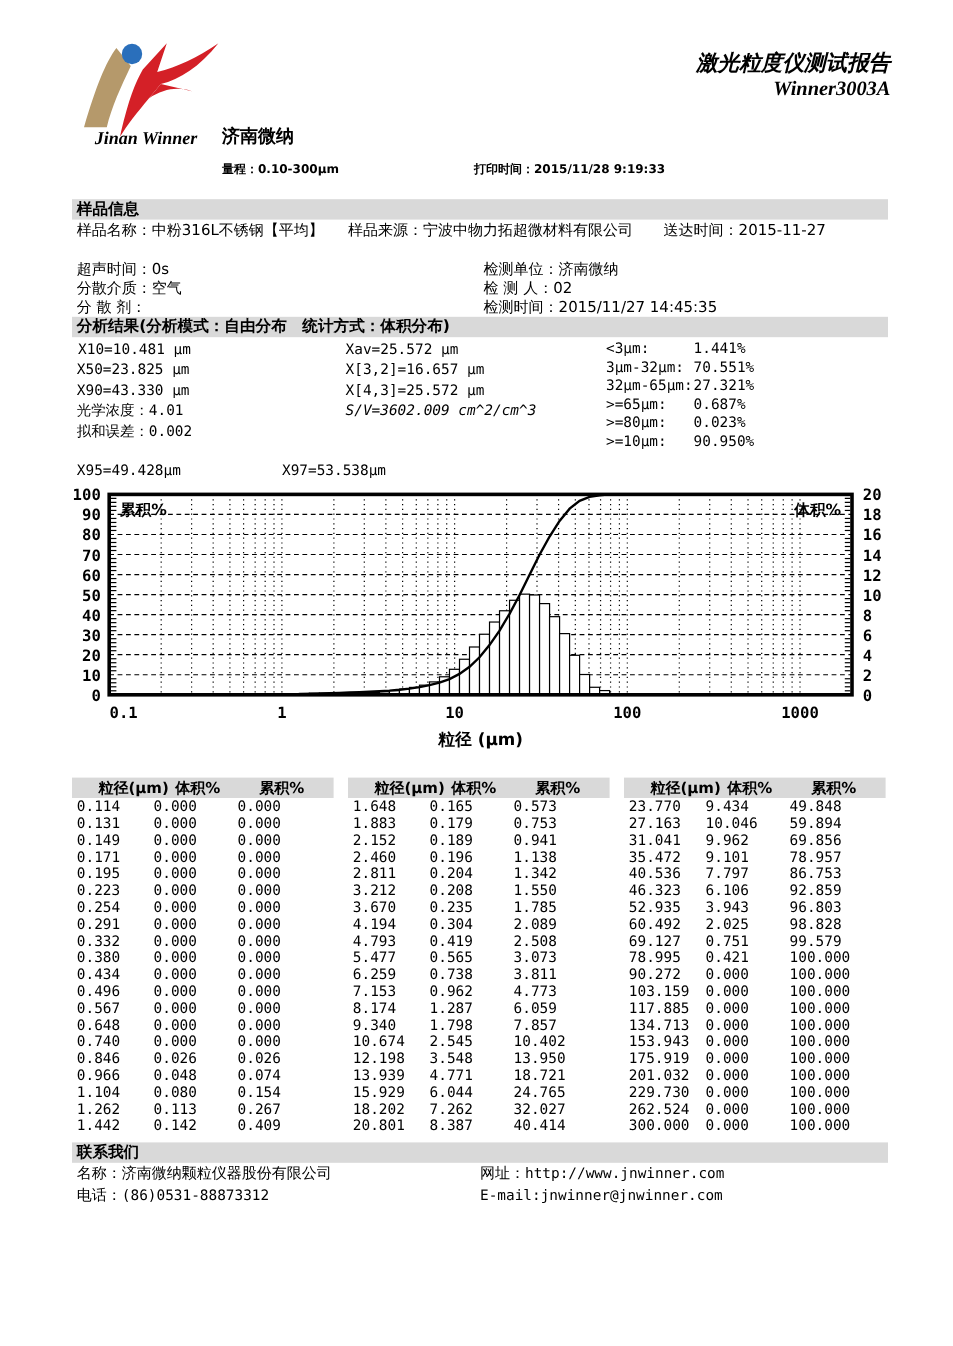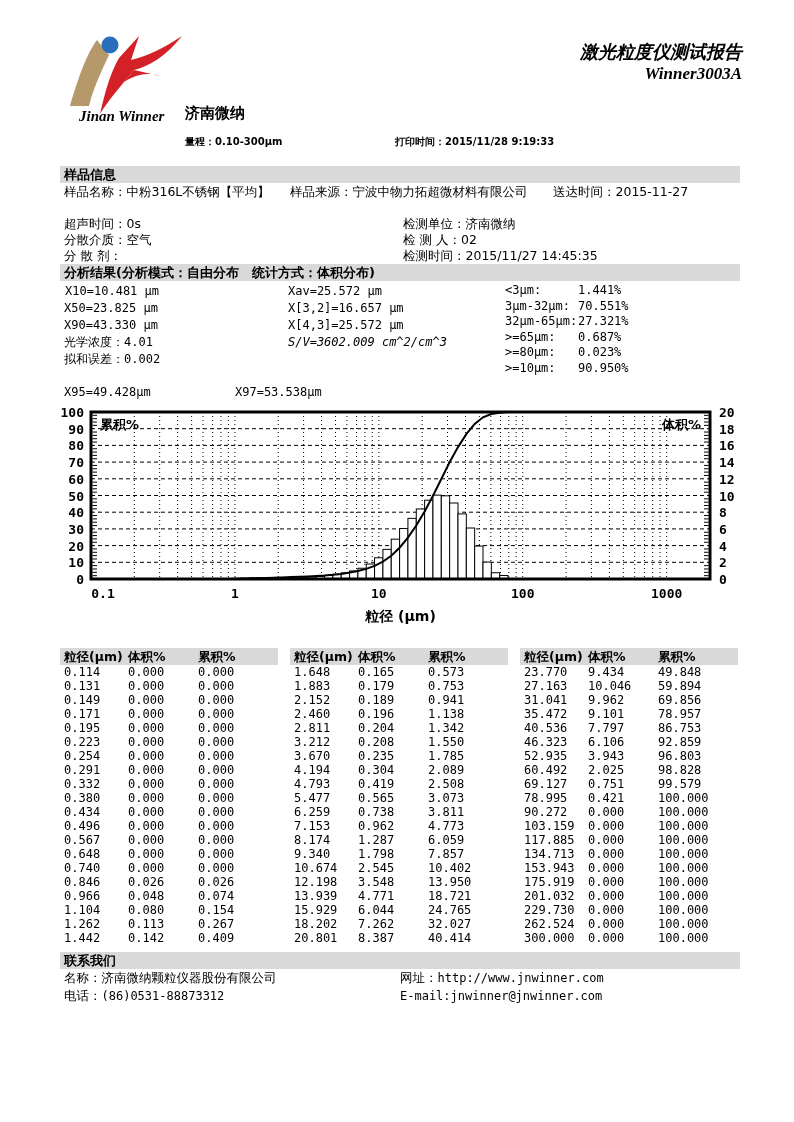--- a/index.html
+++ b/index.html
@@ -14,21 +14,21 @@
   .mixed{font-size:12.5px;}
   .titlecn{font-style:italic;font-weight:bold;font-size:18px;}
   .modelname{font-family:"Liberation Serif",serif;font-style:italic;font-weight:bold;font-size:17px;}
   .logocap{font-family:"Liberation Serif",serif;font-style:italic;font-weight:bold;font-size:15px;}
   .tick{font:bold 13px "DejaVu Sans Mono",monospace;}
   .axis-label{font:bold 13px "DejaVu Sans",sans-serif;}
   .axis-title{font:bold 14px "DejaVu Sans",sans-serif;}
   .tgroup{position:absolute;top:0;width:218px;}
   .thead{display:grid;grid-template-columns:64px 70px 80px;background:#d9d9d9;height:17px;
          font-weight:bold;font-size:12.5px;line-height:17px;}
-  .thead span{padding-left:4px;}
+  .thead span{padding-left:22px;}
   .trow{display:grid;grid-template-columns:64px 70px 80px;height:14px;line-height:14px;}
   .trow span{padding-left:4px;font-family:"DejaVu Sans Mono",monospace;font-size:12px;}
 </style>
 </head>
 <body>
 
 <div id="page">
 
   <svg class="abs" style="left:64px;top:34px;" width="122" height="80" viewBox="0 0 122 80">
     <path d="M6 72 C16 38 24 18 33 6 L45 21 C37 38 29 55 25 72 Z" fill="#b5996b"></path>

